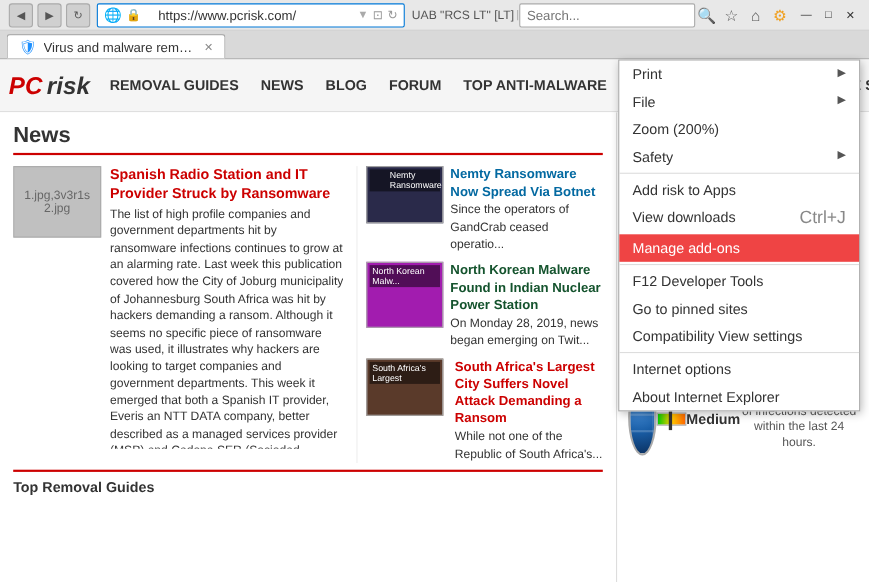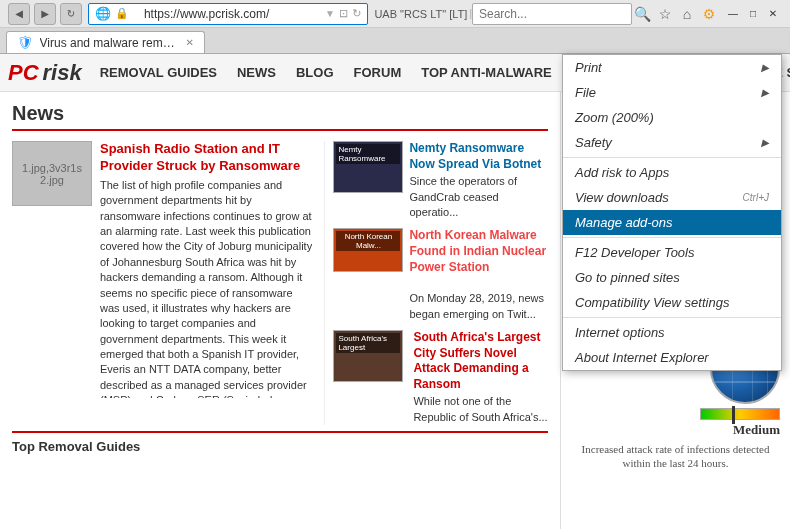--- a/index.html
+++ b/index.html
@@ -86,21 +86,21 @@
       max-width: 200px;
       overflow: hidden;
     }
     .tab-favicon { font-size: 11px; }
     .tab-label { white-space: nowrap; overflow: hidden; text-overflow: ellipsis; max-width: 140px; }
     .tab-close { font-size: 10px; color: #888; cursor: pointer; }
 
     
     .nav-bar {
       background: #f5f5f5;
-      height: 38px;
+      height: 48px;
       display: flex;
       align-items: center;
       border-bottom: 1px solid #ddd;
       padding: 0 0;
     }
     .nav-item {
       padding: 0 10px;
       height: 32px;
       display: flex; align-items: center;
       font-size: 13px; font-weight: bold; color: #333;
@@ -155,21 +155,21 @@
       display: block; font-size: 12px; color: #0066cc; margin-bottom: 4px;
       text-decoration: none; padding-left: 8px; position: relative;
     }
     .sidebar-link::before { content: "■"; color: #cc0000; font-size: 8px; position: absolute; left: 0; top: 2px; }
 
     .malware-title {
       font-size: 14px; font-weight: bold; color: #333;
       margin: 8px 0 4px; border-bottom: 1px solid #eee; padding-bottom: 4px;
     }
     .globe-container {
-      display: flex; flex-direction: column; align-items: flex-end; margin: 6px 0; font-family: Liberation Serif, serif;
+      display: flex; flex-direction: row; align-items: center; margin: 6px 0;
     }
     .globe {
       width: 70px; height: 70px;
       border-radius: 50%;
       background: radial-gradient(circle at 35% 35%, #4a90d9, #1a5fa8, #0a3060);
       position: relative;
       overflow: hidden;
       border: 2px solid #aaa;
     }
     .globe::after {
@@ -208,26 +208,24 @@
       border: 1px solid #aaa;
       box-shadow: 2px 2px 8px rgba(0,0,0,0.3);
       z-index: 1000;
       font-size: 13px;
     }
     .menu-item {
       padding: 5px 12px;
       cursor: pointer;
       display: flex;
       justify-content: space-between;
-      align-items: center;
       color: #333;
-      font-style: italic;
-    }
-    .menu-item.highlighted { background: #0369a1; color: white; }
-    .menu-item .shortcut { color: #888; font-size: 10px; }
+    }
+    .menu-item.highlighted { background: #ef4444; color: white; }
+    .menu-item .shortcut { color: #888; font-size: 16px; }
     .menu-item .arrow { font-size: 10px; color: #555; }
     .menu-divider { height: 1px; background: #ddd; margin: 2px 0; }
 
     .pcrisk-logo {
       display: flex; align-items: center; gap: 4px;
       padding: 0 8px;
     }
     .logo-pc { font-size: 22px; font-weight: bold; color: #cc0000; font-style: italic; }
     .logo-risk { font-size: 22px; font-weight: bold; color: #333; font-style: italic; }
 
@@ -300,33 +298,33 @@
             </div>
             <div>
               <div style="font-size: 13px; font-weight: bold; color: rgb(204, 0, 0); margin-bottom: 3px; line-height: 1.3;">Spanish Radio Station and IT Provider Struck by Ransomware</div>
               <div style="font-size: 11px; color: rgb(51, 51, 51); line-height: 1.4; overflow: hidden; max-height: 220px;">The list of high profile companies and government departments hit by ransomware infections continues to grow at an alarming rate. Last week this publication covered how the City of Joburg municipality of Johannesburg South Africa was hit by hackers demanding a ransom. Although it seems no specific piece of ransomware was used, it illustrates why hackers are looking to target companies and government departments. This week it emerged that both a Spanish IT provider, Everis an NTT DATA company, better described as a managed services provider (MSP) and Cadena SER (Sociedad Española de Radiodifusión), Spain's largest radio station, both suffered ransomware attacks resulting in file encryption. At the time of writing, Everis had not confirmed the attack, however, a leaked image sent to Bleeping Computer showing the ransom note displayed on Everis' computers seems to confirm the attack. Based on the ransom note Ble...</div>
             </div>
           </div>
         </div>
         <div style="flex: 1 1 0%; border-left: 1px solid rgb(238, 238, 238); padding-left: 8px; display: flex; flex-direction: column; gap: 8px; overflow: hidden;">
           <div style="display: flex; gap: 6px;">
             <div style="width: 70px; min-width: 70px; height: 52px; background: rgb(42, 42, 74); border: 1px solid rgb(170, 170, 170); display: flex; align-items: flex-end; justify-content: flex-start; overflow: hidden; position: relative;">
-              <span style="position: absolute; top: 2px; left: 2px; right: 2px; font-size: 8px; color: white; background: rgba(0, 0, 0, 0.5); padding: 1px 2px;">Nemty Ransomware</span>
+              <span style="position: absolute; top: 2px; left: 2px; right: 2px; font-size: 8px; color: white; background: rgba(0, 0, 0, 0.5); padding: 1px 18px;">Nemty Ransomware</span>
             </div>
             <div>
               <div style="font-size: 12px; font-weight: bold; color: #0369a1; margin-bottom: 2px; line-height: 1.3;">Nemty Ransomware Now Spread Via Botnet</div>
               <div style="font-size: 11px; color: rgb(51, 51, 51); line-height: 1.4;">Since the operators of GandCrab ceased operatio...</div>
             </div>
           </div>
           <div style="display: flex; gap: 6px;">
-            <div style="width: 70px; min-width: 70px; height: 44px; background: #c2410c; border: 1px solid rgb(170, 170, 170); display: flex; align-items: flex-end; justify-content: flex-start; overflow: hidden; position: relative; text-align: center;">
+            <div style="width: 70px; min-width: 70px; height: 60px; background: #a21caf; border: 1px solid rgb(170, 170, 170); display: flex; align-items: flex-end; justify-content: flex-start; overflow: hidden; position: relative;">
               <span style="position: absolute; top: 2px; left: 2px; right: 2px; font-size: 8px; color: white; background: rgba(0, 0, 0, 0.5); padding: 1px 2px;">North Korean Malw...</span>
             </div>
             <div>
-              <div style="font-size: 12px; font-weight: bold; color: #ef4444; margin-bottom: 16px; line-height: 1.3;">North Korean Malware Found in Indian Nuclear Power Station</div>
+              <div style="font-size: 12px; font-weight: bold; color: #14532d; margin-bottom: 2px; line-height: 1.3;">North Korean Malware Found in Indian Nuclear Power Station</div>
               <div style="font-size: 11px; color: rgb(51, 51, 51); line-height: 1.4;">On Monday 28, 2019, news began emerging on Twit...</div>
             </div>
           </div>
           <div style="display: flex; gap: 10px;">
             <div style="width: 70px; min-width: 70px; height: 52px; background: rgb(90, 58, 42); border: 1px solid rgb(170, 170, 170); display: flex; align-items: flex-end; justify-content: flex-start; overflow: hidden; position: relative;">
               <span style="position: absolute; top: 2px; left: 2px; right: 2px; font-size: 8px; color: white; background: rgba(0, 0, 0, 0.5); padding: 1px 2px;">South Africa's Largest</span>
             </div>
             <div>
               <div style="font-size: 12px; font-weight: bold; color: rgb(204, 0, 0); margin-bottom: 2px; line-height: 1.3;">South Africa's Largest City Suffers Novel Attack Demanding a Ransom</div>
               <div style="font-size: 11px; color: rgb(51, 51, 51); line-height: 1.4;">While not one of the Republic of South Africa's...</div>

